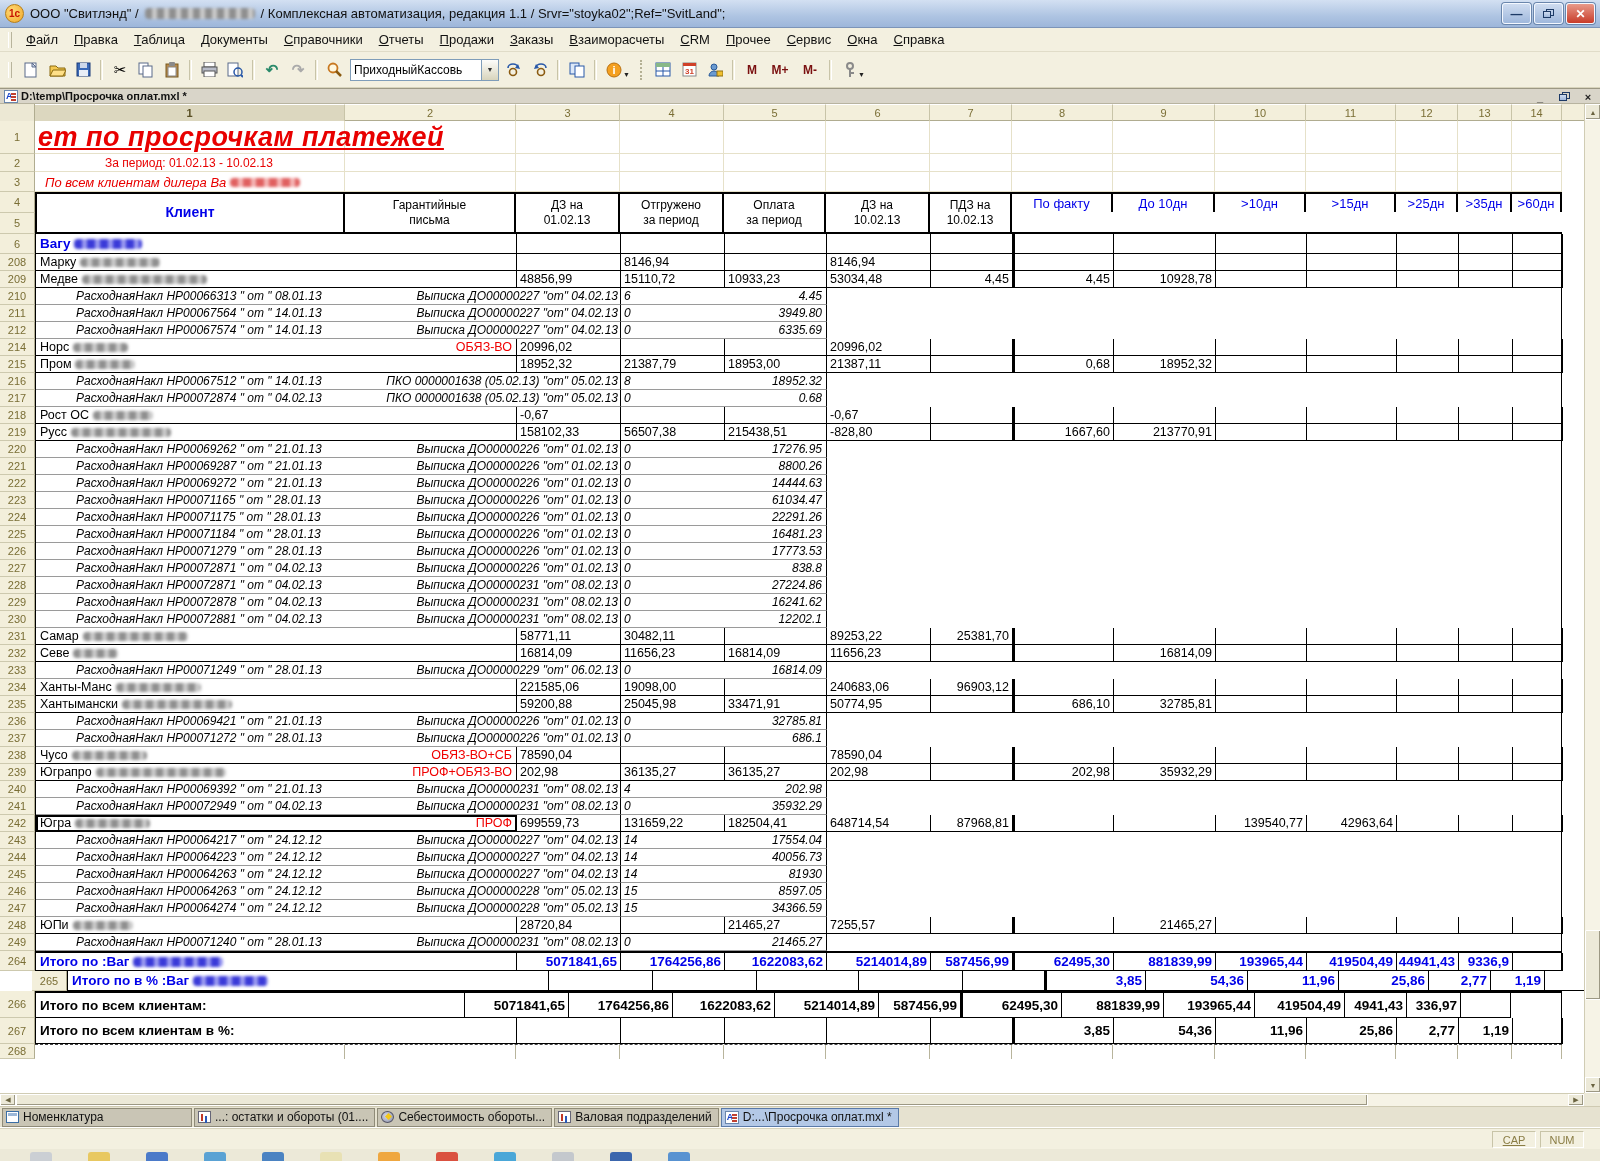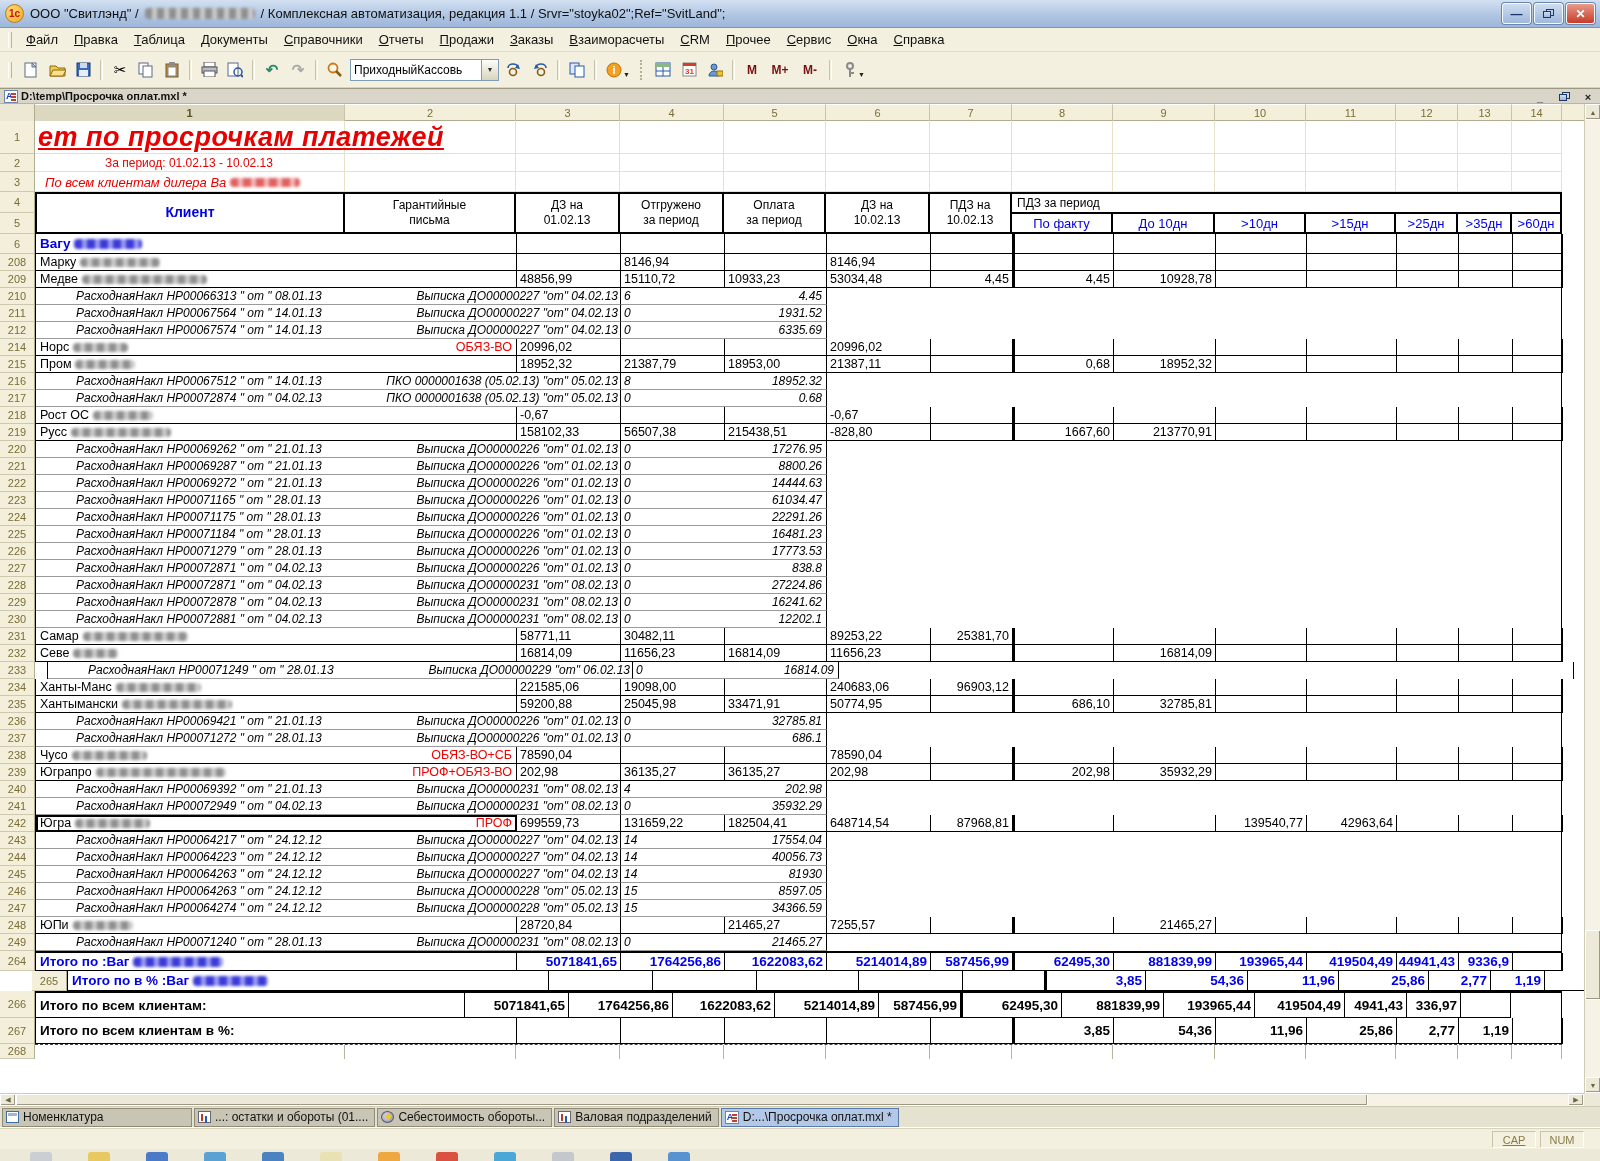--- a/index.html
+++ b/index.html
@@ -455,21 +455,20 @@
           </div>
           <div class="hcell" style="width: 104px;">
             <div>ДЗ на</div>
             <div>10.02.13</div>
           </div>
           <div class="hcell" style="width: 82px;">
             <div>ПДЗ на</div>
             <div>10.02.13</div>
           </div>
           <div id="hright">
-            <div id="pdzlabel">ПДЗ за период</div>
             <div id="buckets">
               <div class="bcell" style="width: 101px;">По факту</div>
               <div class="bcell" style="width: 102px;">До 10дн</div>
               <div class="bcell" style="width: 91px;">&gt;10дн</div>
               <div class="bcell" style="width: 90px;">&gt;15дн</div>
               <div class="bcell" style="width: 62px;">&gt;25дн</div>
               <div class="bcell" style="width: 54px;">&gt;35дн</div>
               <div class="bcell" style="width: 50px;">&gt;60дн</div>
             </div>
           </div>
@@ -554,21 +553,21 @@
       </div>
       <div class="srow" style="height: 17px;">
         <div class="rh">211</div>
         <div class="rb tbl">
           <div class="cell gr dcellA" style="width: 585px;">
             <span class="dtxt">РасходнаяНакл НР00067564  " от "  14.01.13</span>
             <span class="dtxt">Выписка ДО00000227 "от" 04.02.13</span>
           </div>
           <div class="cell gr dcellB" style="width: 206px;">
             <span class="dtxt">0</span>
-            <span class="dtxt">1931.52</span>
+            <span class="dtxt">3949.80</span>
           </div>
           <div class="cell" style="width: 736px;"></div>
         </div>
       </div>
       <div class="srow" style="height: 17px;">
         <div class="rh">212</div>
         <div class="rb tbl">
           <div class="cell gr dcellA" style="width: 585px;">
             <span class="dtxt">РасходнаяНакл НР00067574  " от "  14.01.13</span>
             <span class="dtxt">Выписка ДО00000227 "от" 04.02.13</span>
@@ -882,21 +881,21 @@
           <div class="cell bk numR" style="width: 82px;"></div>
           <div class="cell bk numR thickL" style="width: 101px;"></div>
           <div class="cell bk numR" style="width: 102px;">16814,09</div>
           <div class="cell bk numR" style="width: 91px;"></div>
           <div class="cell bk numR" style="width: 90px;"></div>
           <div class="cell bk numR" style="width: 62px;"></div>
           <div class="cell bk numR" style="width: 54px;"></div>
           <div class="cell bk numR" style="width: 50px;"></div>
         </div>
       </div>
-      <div class="srow" style="height: 17px; gap: 12px;">
+      <div class="srow" style="height: 17px;">
         <div class="rh">233</div>
         <div class="rb tbl">
           <div class="cell gr dcellA" style="width: 585px;">
             <span class="dtxt">РасходнаяНакл НР00071249  " от "  28.01.13</span>
             <span class="dtxt">Выписка ДО00000229 "от" 06.02.13</span>
           </div>
           <div class="cell gr dcellB" style="width: 206px;">
             <span class="dtxt">0</span>
             <span class="dtxt">16814.09</span>
           </div>

